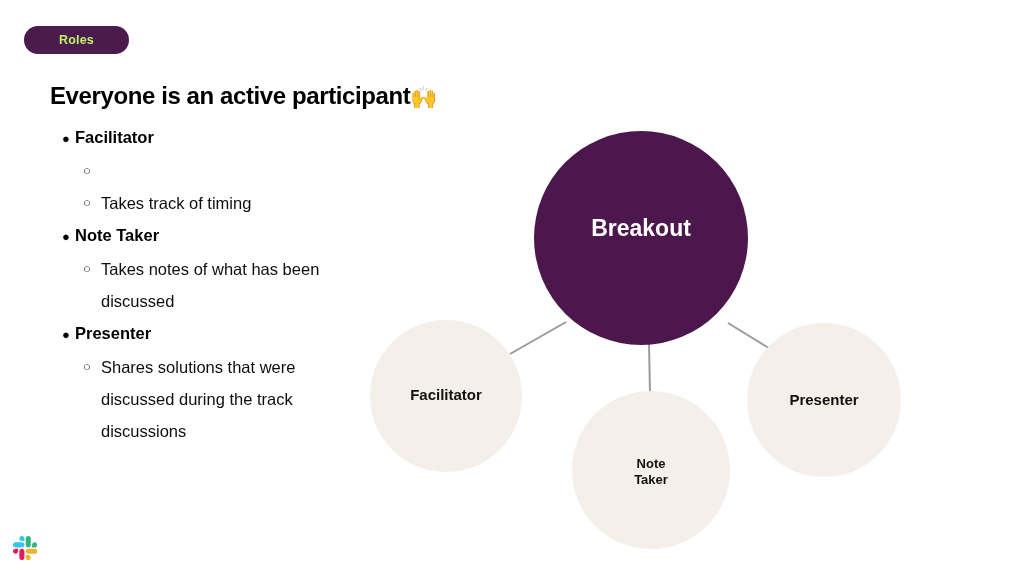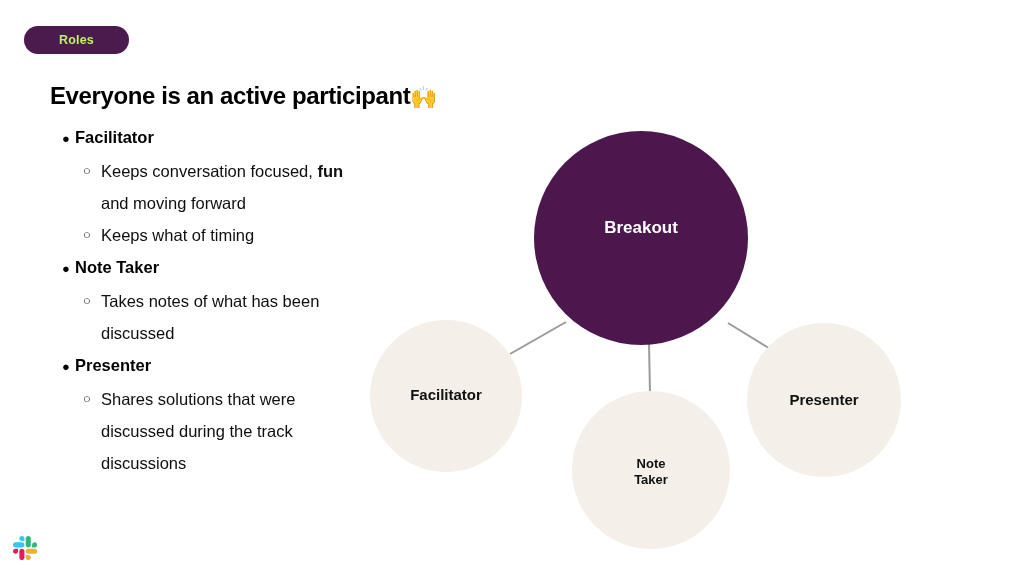--- a/index.html
+++ b/index.html
@@ -137,21 +137,21 @@
   }
   .node-breakout {
     left: 184px;
     top: 21px;
     width: 214px;
     height: 214px;
     background: #4B174C;
   }
   .node-breakout .node-label {
     color: #ffffff;
-    font-size: 17px;
+    font-size: 23px;
     position: relative;
     top: -10px;
   }
   .node-facilitator {
     left: 20px;
     top: 210px;
     width: 152px;
     height: 152px;
     background: #F4EFE8;
   }
@@ -212,25 +212,24 @@
   <ul class="bullets">
 
     <li class="role-item">
       <div class="role-head">
         <span class="dot">●</span>
         <span>Facilitator</span>
       </div>
       <ul class="sub-list">
         <li class="sub-item">
           <span class="ring">○</span>
-          <span class="sub-text">Keeps conversation focused, <b>fun</b> and moving forward</span>
-        </li>
-        <li class="sub-item">
-          <span class="ring">○</span>
-          <span class="sub-text">Keeps what of timing</span>
+        </li>
+        <li class="sub-item">
+          <span class="ring">○</span>
+          <span class="sub-text">Takes track of timing</span>
         </li>
       </ul>
     </li>
 
     <li class="role-item">
       <div class="role-head">
         <span class="dot">●</span>
         <span>Note Taker</span>
       </div>
       <ul class="sub-list">

